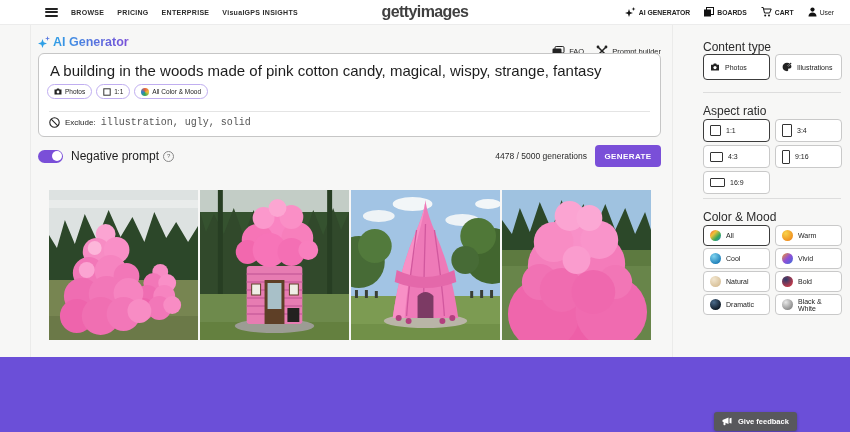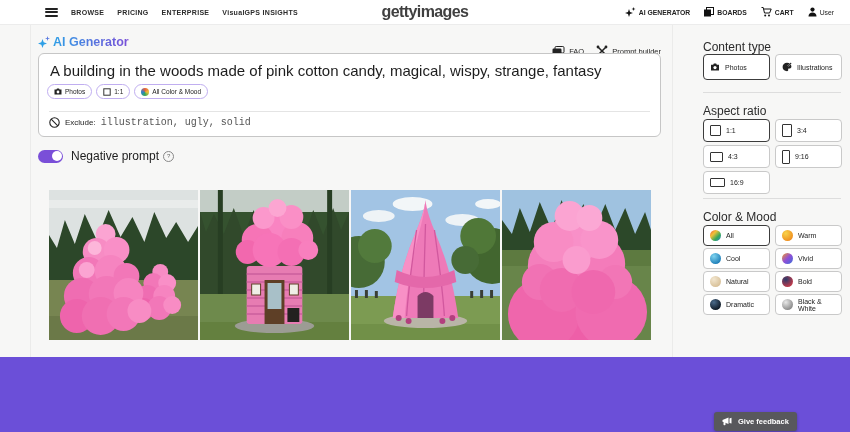--- a/index.html
+++ b/index.html
@@ -177,20 +177,24 @@
       <span class="exclude-value">illustration, ugly, solid</span>
     </div>
   </div>
 
   <div class="abs controls">
     <div class="toggle">
         <div class="knob"></div>
       </div>
     <span class="neg-label">Negative prompt</span>
     <span class="qmark"></span>
+    <div class="ctrl-right">
+      <span class="gen-count">4478 / 5000 generations</span>
+      <button class="generate-btn">GENERATE</button>
+    </div>
   </div>
 
   <div class="abs images-row">
 
     <div class="img-tile">
       <svg viewBox="0 0 150 150" preserveAspectRatio="none">
         <rect width="150" height="95" fill="#dde2e1"></rect>
         <rect y="10" width="150" height="8" fill="#e9eceb"></rect>
         <path d="M0 95 L0 45 L8 58 L16 30 L26 54 L36 24 L48 50 L60 20 L72 47 L84 27 L96 52 L106 22 L118 48 L128 32 L140 52 L150 36 L150 95 Z" fill="#2c4729"></path>
         <rect y="90" width="150" height="60" fill="#778551"></rect>

